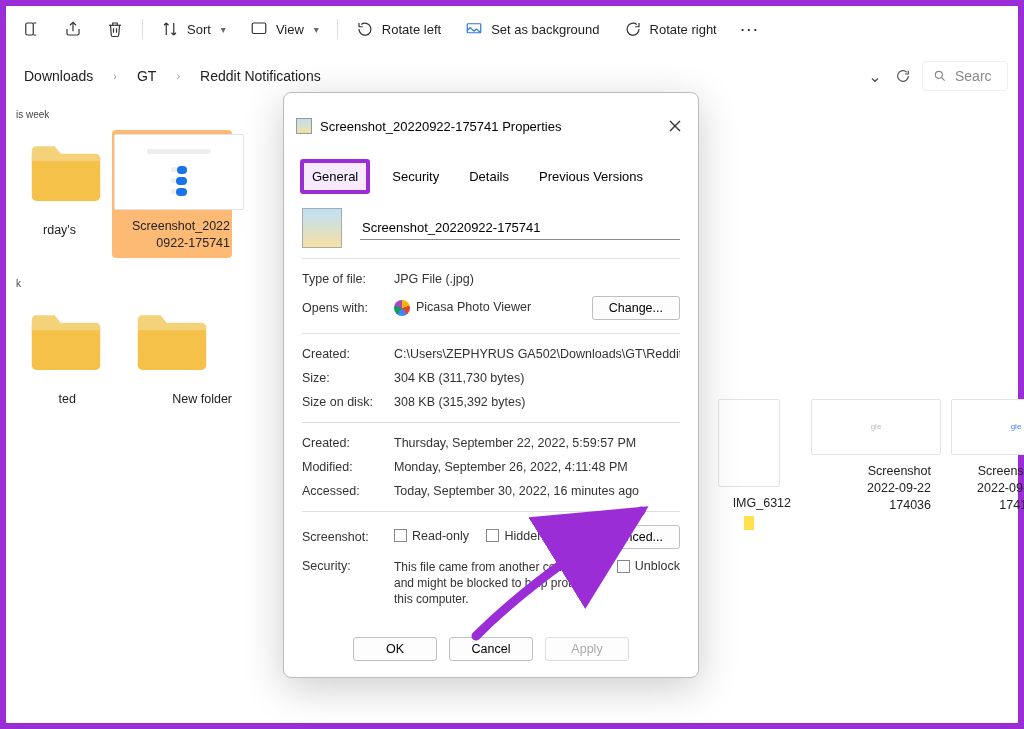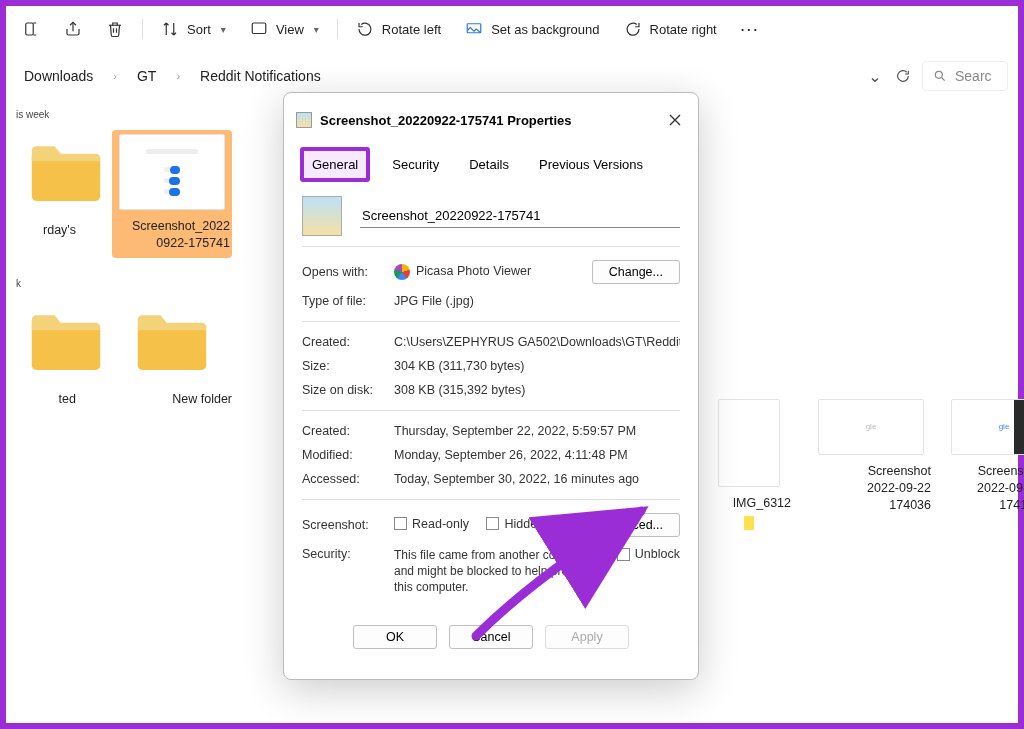--- a/index.html
+++ b/index.html
@@ -22,49 +22,49 @@
   .search-box { border: 1px solid #eee; border-radius: 4px; padding: 6px 10px; display: flex; align-items: center; gap: 8px; width: 86px; color: #888; font-size: 14px; overflow: hidden; }
 
   
   .content { padding: 6px 10px 10px 10px; position: relative; }
   .group-head { font-size: 10px; color: #444; margin: 4px 0 10px 0; }
   .grid { display: flex; flex-wrap: wrap; gap: 24px 36px; align-items: flex-start; }
   .item { width: 120px; text-align: right; font-size: 12.5px; color: #222; line-height: 1.35; }
   .item .thumb { width: 100px; height: 84px; margin: 0 auto 8px; display: flex; align-items: center; justify-content: center; }
   .item.selected { background: #fdba74; border-radius: 4px; padding: 4px 2px 6px; }
   .folder-svg { width: 76px; height: 62px; }
-  .thumb.img { background: #fff; border: 1px solid #e3e3e3; border-radius: 2px; width: 106px; height: 76px; display: flex; flex-direction: column; gap: 3px; }
+  .thumb.img { background: #fff; border: 1px solid #e3e3e3; border-radius: 2px; width: 130px; height: 76px; display: flex; flex-direction: column; gap: 3px; }
   .thumb.img .bar { height: 5px; background: #eee; border-radius: 2px; }
   .thumb.img .tog { width: 16px; height: 8px; background: #1a73e8; border-radius: 4px; align-self: flex-end; }
 
   
   .far-items { position: absolute; top: 300px; left: 700px; display: flex; gap: 20px; }
 
   
   .dialog { position: absolute; left: 277px; top: 86px; width: 416px; background: #fff; border: 1px solid #bbb; border-radius: 8px; box-shadow: 0 10px 40px rgba(0,0,0,0.2); }
-  .dlg-title { display: flex; align-items: center; gap: 8px; padding: 16px 12px; font-size: 13px; font-weight: bold; }
+  .dlg-title { display: flex; align-items: center; gap: 8px; padding: 22px 12px; font-size: 13px; }
   .dlg-title .mini { width: 16px; height: 16px; background: linear-gradient(180deg,#bde0f7,#f5e1a4); border:1px solid #999; }
   .dlg-close { margin-left: auto; width: 22px; height: 22px; display: flex; align-items: center; justify-content: center; }
   .tabs { display: flex; gap: 14px; padding: 0 16px; font-size: 13px; align-items: center; }
   .tab { padding: 6px 8px; cursor: default; }
   .tab.active { border: 4px solid #9b2dd6; background: #f7e9ff; border-radius: 3px; }
   .dlg-body { padding: 10px 18px 14px 18px; font-size: 12.5px; color: #333; }
   .row { display: flex; align-items: center; gap: 10px; padding: 5px 0; }
   .row .lbl { width: 82px; color: #333; }
   .row .val { flex: 1; color: #333; }
   .hr { border: 0; border-top: 1px solid #ddd; margin: 8px 0; }
   .nm-row { display: flex; align-items: center; gap: 18px; margin: 4px 0 10px; }
   .nm-thumb { width: 40px; height: 40px; background: linear-gradient(180deg,#bde0f7,#f5e1a4); border:1px solid #aaa; }
   .nm-input { flex: 1; border: none; border-bottom: 1px solid #888; padding: 4px 2px; font-size: 13px; background: transparent; }
   .btn { border: 1px solid #bfbfbf; background: #fdfdfd; border-radius: 3px; padding: 4px 16px; font-size: 12.5px; cursor: default; }
   .btn.ghost { color: #aaa; border-color: #ddd; }
   .picasa { width: 16px; height: 16px; border-radius: 50%; background: conic-gradient(#f4b400 0 72deg,#db4437 72deg 144deg,#4285f4 144deg 216deg,#0f9d58 216deg 288deg,#ab47bc 288deg 360deg); display:inline-block; vertical-align:middle; margin-right: 6px; }
   .chk { display: inline-flex; align-items: center; gap: 5px; margin-right: 14px; }
   .chk .box { width: 13px; height: 13px; border: 1px solid #888; }
-  .dlg-foot { display: flex; gap: 12px; justify-content: center; padding: 10px 0 30px; }
+  .dlg-foot { display: flex; gap: 12px; justify-content: center; padding: 10px 0 16px; }
   .dlg-foot .btn { width: 84px; text-align: center; }
 
   
   .arrow { position: absolute; pointer-events: none; }
 </style>
 </head>
 <body>
 
 <div class="frame">
 
@@ -273,28 +273,28 @@
       <div class="tab">Details</div>
       <div class="tab">Previous Versions</div>
     </div>
     <div class="dlg-body">
       <div class="nm-row">
         <div class="nm-thumb"></div>
         <input class="nm-input" value="Screenshot_20220922-175741" style="">
       </div>
       <hr class="hr">
       <div class="row">
+          <span class="lbl">Type of file:</span>
+          <span class="val">JPG File (.jpg)</span>
+        </div>
+      <div class="row">
         <span class="lbl">Opens with:</span>
         <span class="val"><span class="picasa"></span><span>Picasa Photo Viewer</span></span>
         <button class="btn">Change...</button>
       </div>
-      <div class="row">
-          <span class="lbl">Type of file:</span>
-          <span class="val">JPG File (.jpg)</span>
-        </div>
       <hr class="hr">
       <div class="row">
           <span class="lbl">Created:</span>
           <span class="val" style="white-space:nowrap;overflow:hidden;">C:\Users\ZEPHYRUS GA502\Downloads\GT\Reddit No</span>
         </div>
       <div class="row">
           <span class="lbl">Size:</span>
           <span class="val">304 KB (311,730 bytes)</span>
         </div>
       <div class="row">

